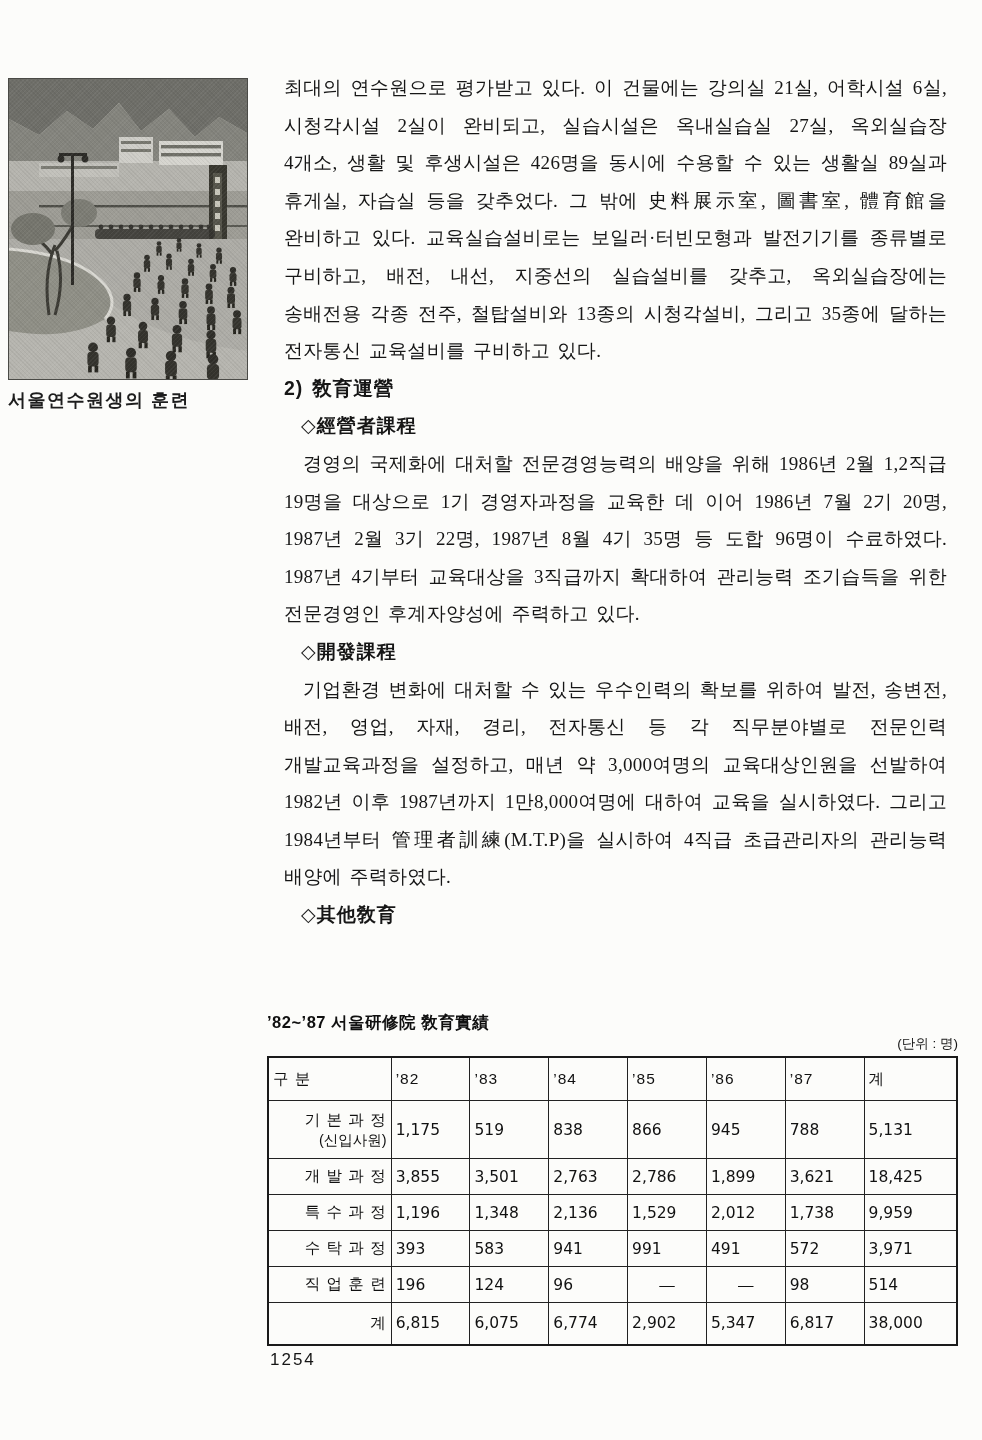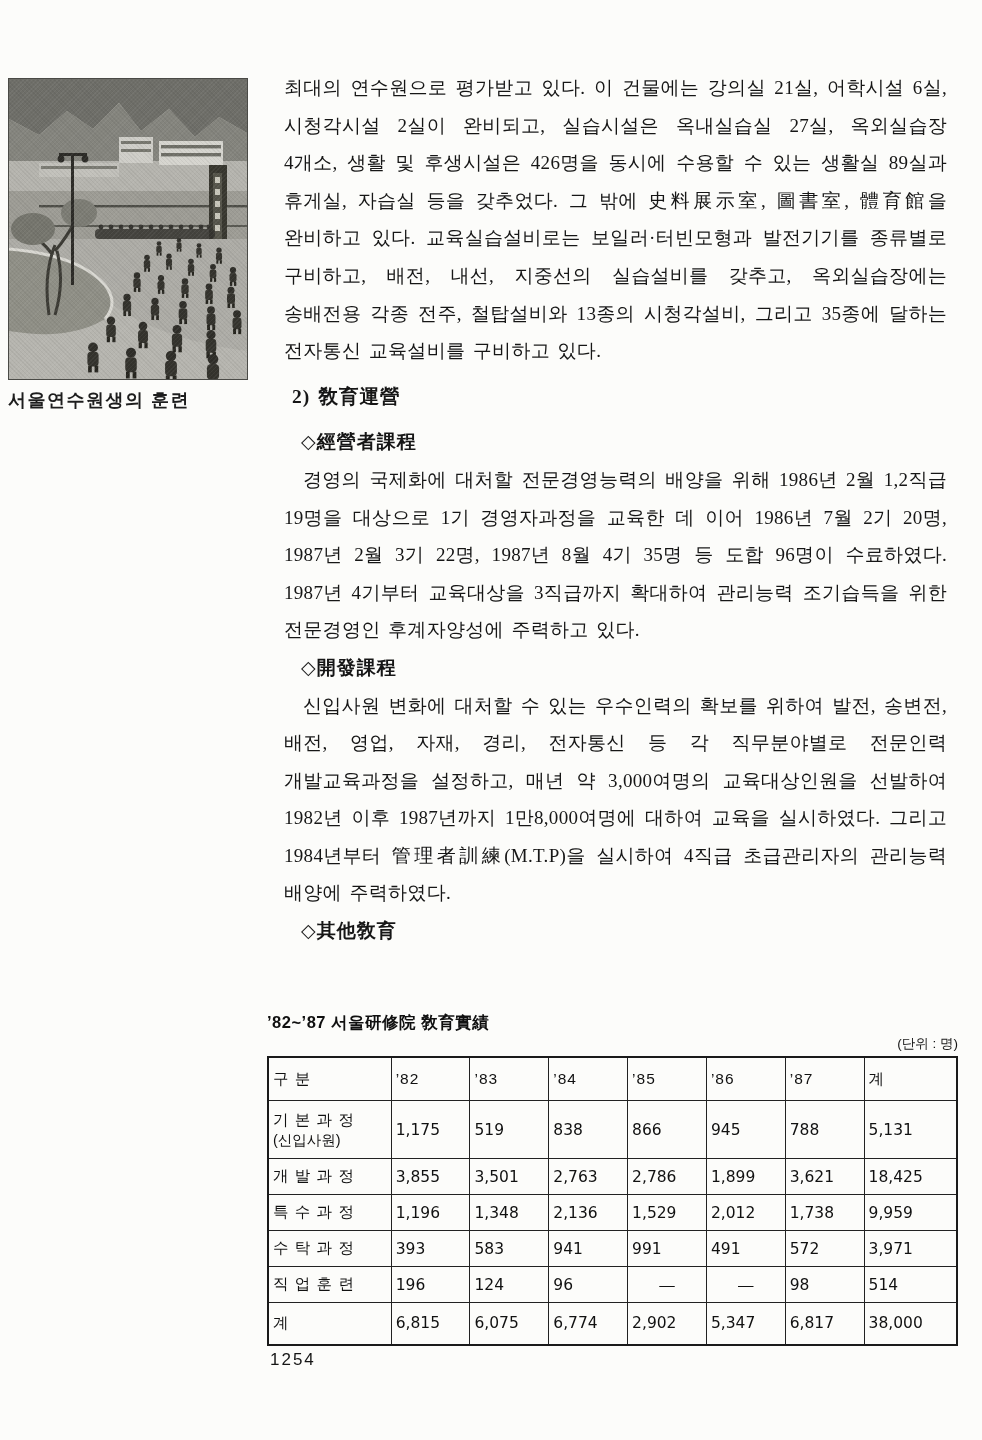--- a/index.html
+++ b/index.html
@@ -34,22 +34,22 @@
   }
   
   .text-col{
     position:absolute;left:284px;top:69px;width:663px;
     font-size:19px;line-height:37.6px;
     text-align:justify;word-break:keep-all;word-spacing:2.5px;letter-spacing:.3px;
   }
   .text-col p{margin:0;text-indent:1em;}
   .text-col p.noindent{text-indent:0;}
   .sec-heading{
-    margin:8px;font-size:19.5px;line-height:37.6px;font-weight:bold;
-    font-family:Liberation Serif, serif;letter-spacing:1px;text-indent:0;
+    margin:0;font-size:19.5px;line-height:37.6px;font-weight:bold;
+    font-family:Liberation Sans, sans-serif;letter-spacing:1px;text-indent:0;
   }
   .subhead{
     margin:0;font-weight:600;letter-spacing:1px;text-indent:.9em !important;
   }
   
   .table-block{
     position:absolute;left:267px;top:1012px;width:691px;
     font-family:"Liberation Sans","DejaVu Sans",sans-serif;
   }
   .t-title{font-weight:bold;font-size:16.5px;letter-spacing:.5px;color:#101010;}
@@ -63,21 +63,21 @@
     font-size:15.5px;padding:2px 4px;color:#111;
     overflow:hidden;white-space:nowrap;
   }
   table.results col.c-label{width:17.5%;}
   table.results col.c-year{width:11.2%;}
   table.results col.c-total{width:13.2%;}
   table.results thead th{height:38px;font-weight:normal;text-align:left;letter-spacing:1px;}
   table.results tbody tr{height:36px;}
   table.results tbody tr.tall{height:58px;}
   table.results tbody tr.total{height:42px;}
-  td.lbl{text-align:left;letter-spacing:1px;}
+  td.lbl{text-align:right;letter-spacing:1px;}
   td.lbl .sub{display:block;font-size:14.5px;letter-spacing:0;}
   td.lbl .main{display:block;}
   td.num{padding-right:18px;font-family:"DejaVu Sans",sans-serif;font-size:15px;}
   td.dash{text-align:center;padding-right:4px;}
   
   .page-number{
     position:absolute;left:270px;top:1350px;
     font-family:"Liberation Sans","DejaVu Sans",sans-serif;
     font-size:17px;letter-spacing:2px;color:#151515;
   }
@@ -189,21 +189,21 @@
     </div>
     <figcaption class="photo-caption">서울연수원생의 훈련</figcaption>
   </figure>
 
   <div class="text-col">
     <p class="noindent">최대의 연수원으로 평가받고 있다. 이 건물에는 강의실 21실, 어학시설 6실, 시청각시설 2실이 완비되고, 실습시설은 옥내실습실 27실, 옥외실습장 4개소, 생활 및 후생시설은 426명을 동시에 수용할 수 있는 생활실 89실과 휴게실, 자습실 등을 갖추었다. 그 밖에 史料展示室, 圖書室, 體育館을 완비하고 있다. 교육실습설비로는 보일러·터빈모형과 발전기기를 종류별로 구비하고, 배전, 내선, 지중선의 실습설비를 갖추고, 옥외실습장에는 송배전용 각종 전주, 철탑설비와 13종의 시청각설비, 그리고 35종에 달하는 전자통신 교육설비를 구비하고 있다.</p>
     <h3 class="sec-heading">2) 敎育運營</h3>
     <p class="subhead">◇經營者課程</p>
     <p>경영의 국제화에 대처할 전문경영능력의 배양을 위해 1986년 2월 1,2직급 19명을 대상으로 1기 경영자과정을 교육한 데 이어 1986년 7월 2기 20명, 1987년 2월 3기 22명, 1987년 8월 4기 35명 등 도합 96명이 수료하였다. 1987년 4기부터 교육대상을 3직급까지 확대하여 관리능력 조기습득을 위한 전문경영인 후계자양성에 주력하고 있다.</p>
     <p class="subhead">◇開發課程</p>
-    <p>신입사원 변화에 대처할 수 있는 우수인력의 확보를 위하여 발전, 송변전, 배전, 영업, 자재, 경리, 전자통신 등 각 직무분야별로 전문인력 개발교육과정을 설정하고, 매년 약 3,000여명의 교육대상인원을 선발하여 1982년 이후 1987년까지 1만8,000여명에 대하여 교육을 실시하였다. 그리고 1984년부터 管理者訓練(M.T.P)을 실시하여 4직급 초급관리자의 관리능력 배양에 주력하였다.</p>
+    <p>기업환경 변화에 대처할 수 있는 우수인력의 확보를 위하여 발전, 송변전, 배전, 영업, 자재, 경리, 전자통신 등 각 직무분야별로 전문인력 개발교육과정을 설정하고, 매년 약 3,000여명의 교육대상인원을 선발하여 1982년 이후 1987년까지 1만8,000여명에 대하여 교육을 실시하였다. 그리고 1984년부터 管理者訓練(M.T.P)을 실시하여 4직급 초급관리자의 관리능력 배양에 주력하였다.</p>
     <p class="subhead">◇其他敎育</p>
   </div>
 
   <div class="table-block">
     <div class="t-title">’82~’87 서울研修院 敎育實績</div>
     <div class="t-unit">(단위 : 명)</div>
     <table class="results">
       <colgroup>
         <col class="c-label">
           <col class="c-year">

